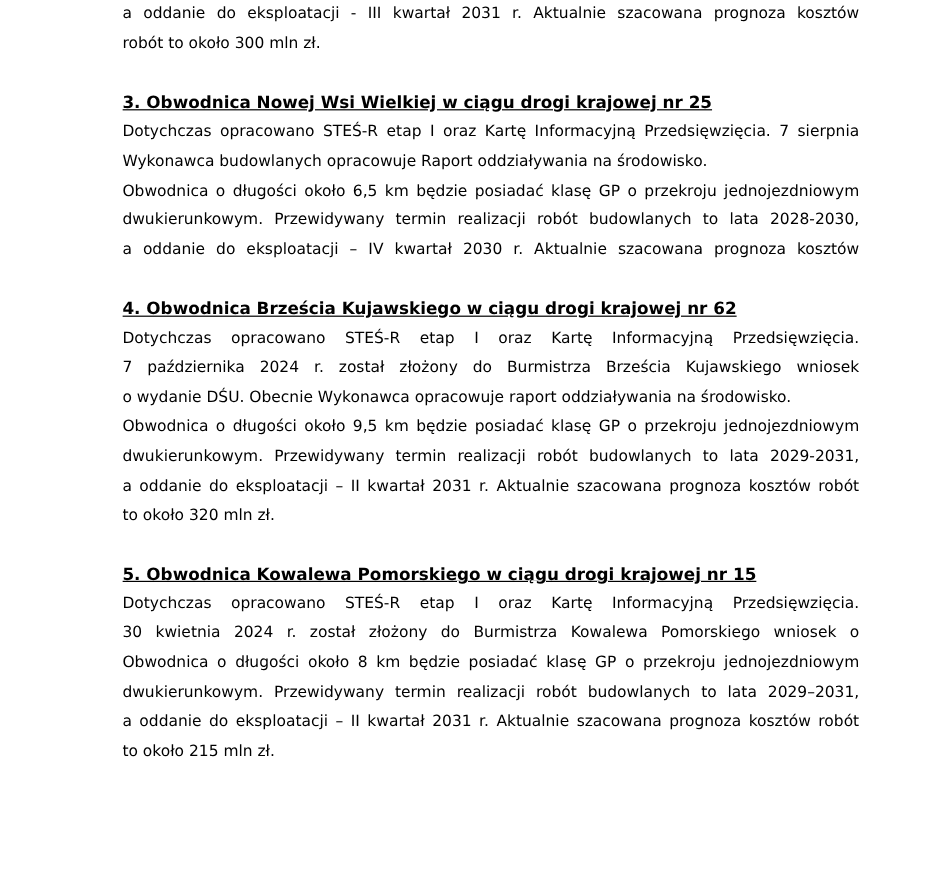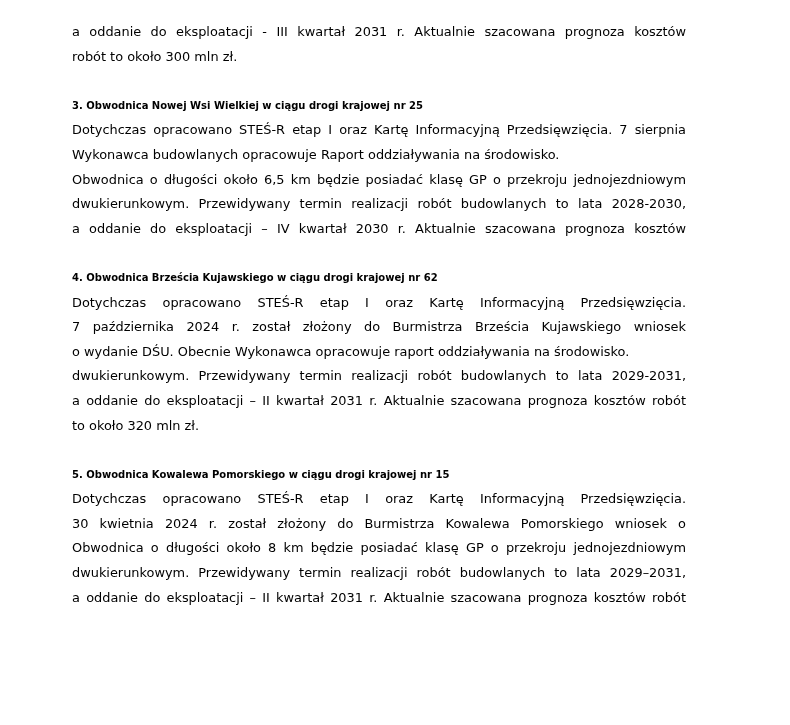--- a/index.html
+++ b/index.html
@@ -10,48 +10,49 @@
   body {
     width: 790px;
     height: 725px;
     position: relative;
     overflow: hidden;
     font-family: "DejaVu Sans", "Liberation Sans", sans-serif;
     color: #000000;
   }
   .text-column {
     position: absolute;
-    left: 72px;
+    left: 102px;
     top: 0;
     width: 614px;
-    padding-top: 20px;
+    padding-top: 0;
     font-size: 12.9px;
     line-height: 24.6px;
   }
   .para {
     margin: 0;
   }
   .line {
     height: 24.6px;
     overflow: hidden;
     text-align: justify;
     text-align-last: left;
     white-space: normal;
   }
   .line.j {
     text-align-last: justify;
   }
   .heading {
     font-weight: bold;
-    font-size: 10px;
+    font-size: 14px;
     line-height: 24.6px;
     height: 24.6px;
     margin: 24.6px 0 0 0;
     overflow: hidden;
     white-space: nowrap;
+    text-decoration: underline;
   }
 </style>
 </head>
 <body>
 
 <div class="text-column">
 
   <div class="para">
     <div class="line j">a oddanie do eksploatacji - III kwartał 2031 r. Aktualnie szacowana prognoza kosztów</div>
     <div class="line">robót to około 300 mln zł.</div>
@@ -71,32 +72,34 @@
   </div>
 
   <div>
     <div class="heading">4. Obwodnica Brześcia Kujawskiego w ciągu drogi krajowej nr 62</div>
     <div class="para">
       <div class="line j">Dotychczas opracowano STEŚ-R etap I oraz Kartę Informacyjną Przedsięwzięcia.</div>
       <div class="line j">7 października 2024 r. został złożony do Burmistrza Brześcia Kujawskiego wniosek</div>
       <div class="line">o wydanie DŚU. Obecnie Wykonawca opracowuje raport oddziaływania na środowisko.</div>
     </div>
     <div class="para">
+      <div class="line j">Obwodnica o długości około 9,5 km będzie posiadać klasę GP o przekroju jednojezdniowym</div>
       <div class="line j">dwukierunkowym. Przewidywany termin realizacji robót budowlanych to lata 2029-2031,</div>
       <div class="line j">a oddanie do eksploatacji – II kwartał 2031 r. Aktualnie szacowana prognoza kosztów robót</div>
       <div class="line">to około 320 mln zł.</div>
     </div>
   </div>
 
   <div>
     <div class="heading">5. Obwodnica Kowalewa Pomorskiego w ciągu drogi krajowej nr 15</div>
     <div class="para">
       <div class="line j">Dotychczas opracowano STEŚ-R etap I oraz Kartę Informacyjną Przedsięwzięcia.</div>
       <div class="line j">30 kwietnia 2024 r. został złożony do Burmistrza Kowalewa Pomorskiego wniosek o</div>
     </div>
     <div class="para">
       <div class="line j">Obwodnica o długości około 8 km będzie posiadać klasę GP o przekroju jednojezdniowym</div>
       <div class="line j">dwukierunkowym. Przewidywany termin realizacji robót budowlanych to lata 2029–2031,</div>
       <div class="line j">a oddanie do eksploatacji – II kwartał 2031 r. Aktualnie szacowana prognoza kosztów robót</div>
+      <div class="line">to około 215 mln zł.</div>
     </div>
   </div>
 
 </div>
 
 </body></html>

